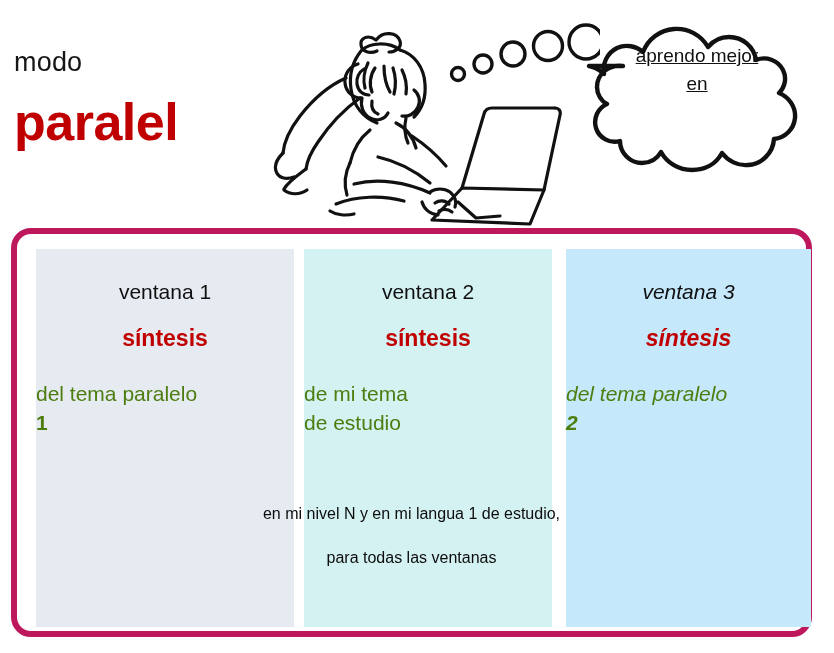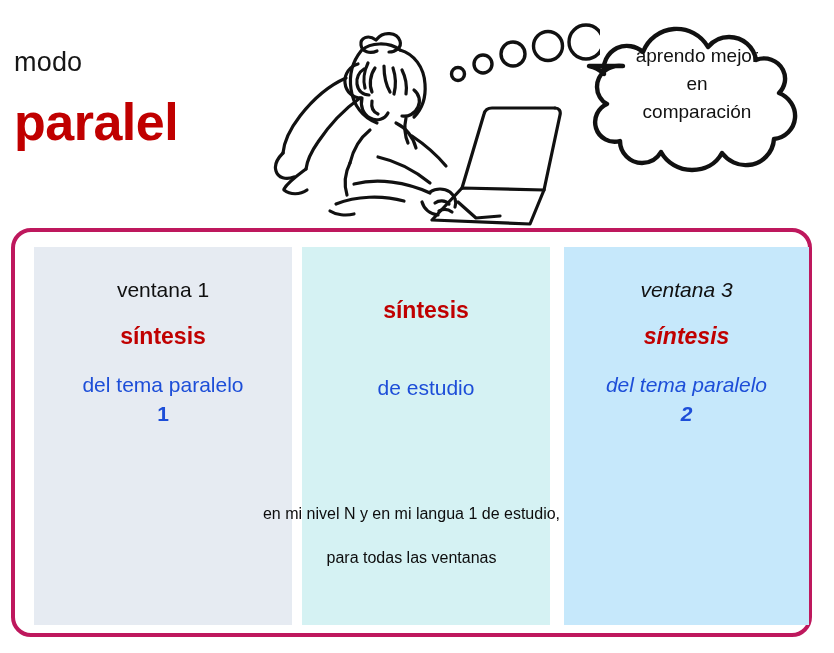--- a/index.html
+++ b/index.html
@@ -62,29 +62,30 @@
   }
   #thought-cloud-text {
     position: absolute;
     left: 592px; top: 42px;
     width: 210px;
     text-align: center;
     font-size: 19px;
     line-height: 28px;
     color: #111111;
     z-index: 3;
+    text-decoration: underline;
   }
 
   
   #panel {
     position: absolute;
     left: 11px; top: 228px;
     width: 801px; height: 409px;
     box-sizing: border-box;
-    border: 4px solid #be185d;
+    border: 6px solid #be185d;
     border-radius: 20px;
     background: #ffffff;
   }
 
   #columns {
     position: absolute;
     left: 0; top: 0;
     width: 801px; height: 409px;
   }
 
@@ -107,25 +108,24 @@
   }
   .col-synth {
     margin-top: 19px;
     text-align: center;
     font-size: 23px;
     line-height: 28px;
     font-weight: bold;
     color: #C00000;
   }
   .col-desc {
-    margin-top: 20px;
-    text-align: center;
+    margin-top: 27px;
     font-size: 21px;
     line-height: 29px;
-    color: #1d4ed8;
+    color: #4d7c0f;
   }
   .col-desc .num {
     font-weight: bold;
   }
 
   
   #footer-text {
     position: absolute;
     left: 11px; top: 492px;
     width: 801px;
@@ -235,40 +235,40 @@
                c-14 1 -26 10 -31 23
                c-7 -6 -17 -8 -26 -4
                c-10 5 -15 16 -13 26
                c-4 -4 -9 -7 -15 -8 Z"></path>
     </svg>
   </div>
 
   <div id="thought-cloud-text">
     <span>aprendo mejor</span><br>
     <span>en</span><br>
-    <span>comparación</span>
   </div>
 </div>
 
 <div id="panel">
   <div id="columns">
 
     <div id="column-1" class="column">
       <div class="col-head">ventana 1</div>
       <div class="col-synth">síntesis</div>
       <div class="col-desc">
         <span>del tema paralelo</span><br>
         <span class="num">1</span>
       </div>
     </div>
 
     <div id="column-2" class="column">
+      <div class="col-head">ventana 2</div>
       <div class="col-synth">síntesis</div>
       <div class="col-desc">
-        <br>
+        <span>de mi tema</span><br>
         <span>de estudio</span>
       </div>
     </div>
 
     <div id="column-3" class="column">
       <div class="col-head">ventana 3</div>
       <div class="col-synth">síntesis</div>
       <div class="col-desc">
         <span>del tema paralelo</span><br>
         <span class="num">2</span>

